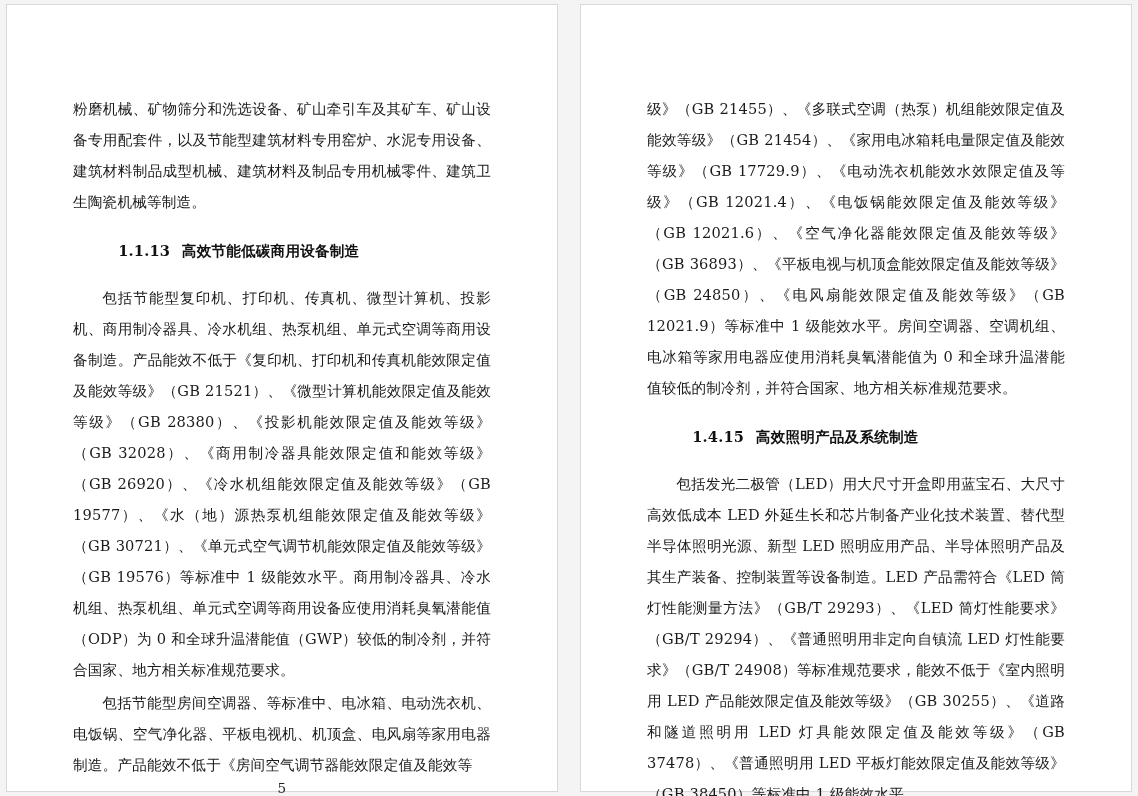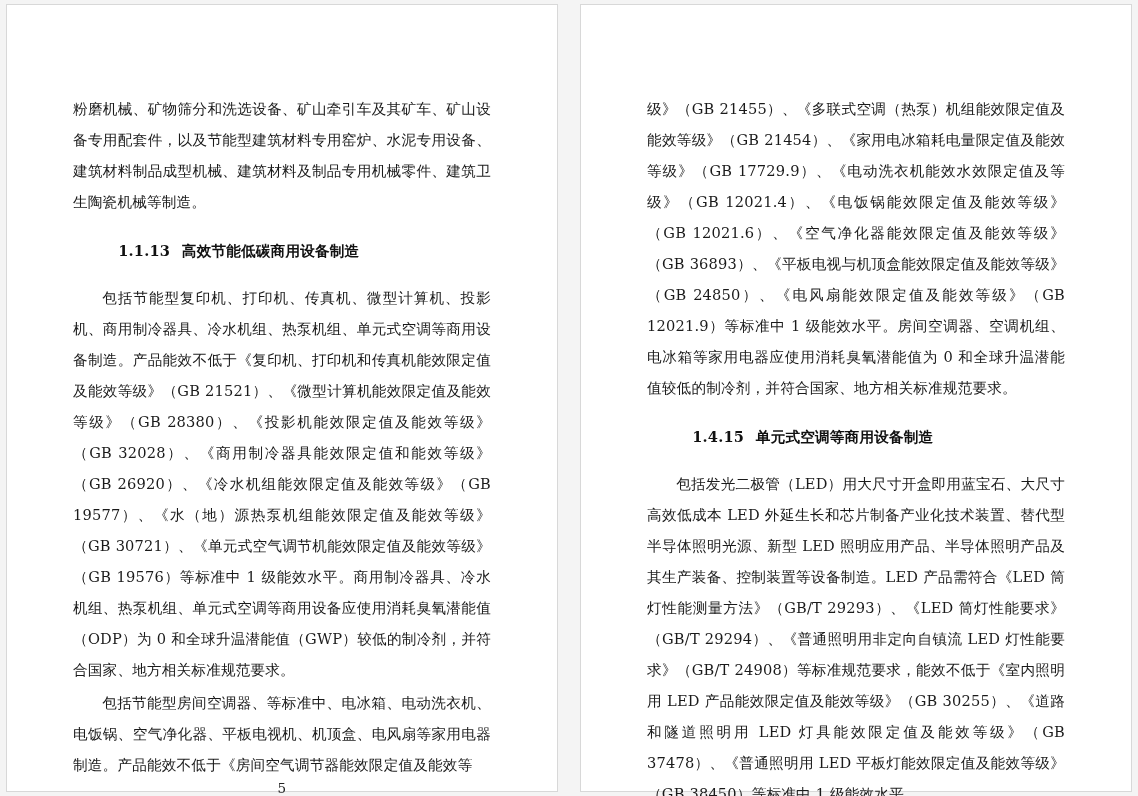--- a/index.html
+++ b/index.html
@@ -82,19 +82,19 @@
       <div class="spacer-sm"></div>
       <p class="para indent">包括节能型房间空调器、等标准中、电冰箱、电动洗衣机、电饭锅、空气净化器、平板电视机、机顶盒、电风扇等家用电器制造。产品能效不低于《房间空气调节器能效限定值及能效等</p>
     </div>
     <div class="page-number">5</div>
   </div>
 
   <div class="page">
     <div class="page-body">
       <p class="para">级》（GB 21455）、《多联式空调（热泵）机组能效限定值及能效等级》（GB 21454）、《家用电冰箱耗电量限定值及能效等级》（GB 17729.9）、《电动洗衣机能效水效限定值及等级》（GB 12021.4）、《电饭锅能效限定值及能效等级》（GB 12021.6）、《空气净化器能效限定值及能效等级》（GB 36893）、《平板电视与机顶盒能效限定值及能效等级》（GB 24850）、《电风扇能效限定值及能效等级》（GB 12021.9）等标准中 1 级能效水平。房间空调器、空调机组、电冰箱等家用电器应使用消耗臭氧潜能值为 0 和全球升温潜能值较低的制冷剂，并符合国家、地方相关标准规范要求。</p>
       <div class="spacer-sm"></div>
-      <p class="heading"><span class="num">1.4.15</span><span>单元式空调等商用设备制造</span></p>
+      <p class="heading"><span class="num">1.4.15</span><span>高效照明产品及系统制造</span></p>
       <p class="para indent">包括发光二极管（LED）用大尺寸开盒即用蓝宝石、大尺寸高效低成本 LED 外延生长和芯片制备产业化技术装置、替代型半导体照明光源、新型 LED 照明应用产品、半导体照明产品及其生产装备、控制装置等设备制造。LED 产品需符合《LED 筒灯性能测量方法》（GB/T 29293）、《LED 筒灯性能要求》（GB/T 29294）、《普通照明用非定向自镇流 LED 灯性能要求》（GB/T 24908）等标准规范要求，能效不低于《室内照明用 LED 产品能效限定值及能效等级》（GB 30255）、《道路和隧道照明用 LED 灯具能效限定值及能效等级》（GB 37478）、《普通照明用 LED 平板灯能效限定值及能效等级》（GB 38450）等标准中 1 级能效水平。</p>
     </div>
     <div class="page-number">6</div>
   </div>
 
 </div>
 
 </body></html>

